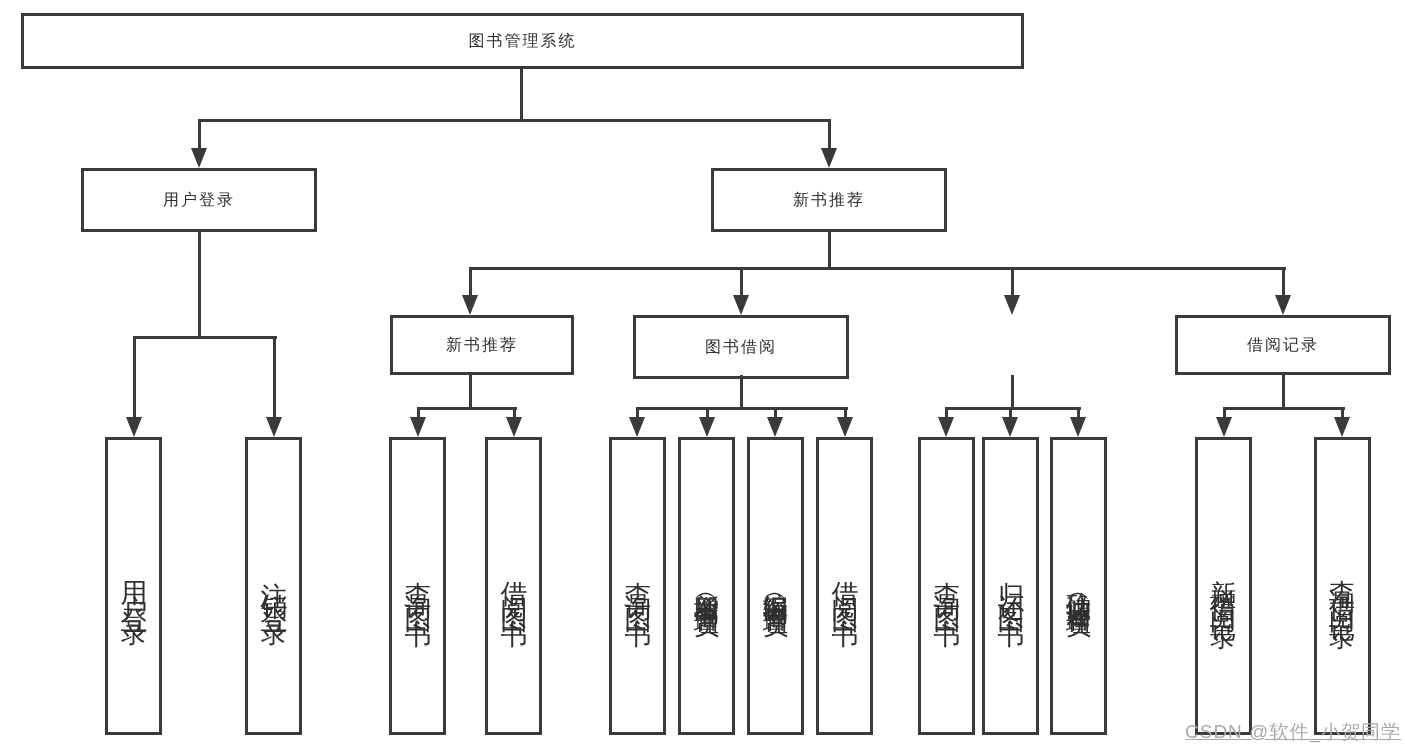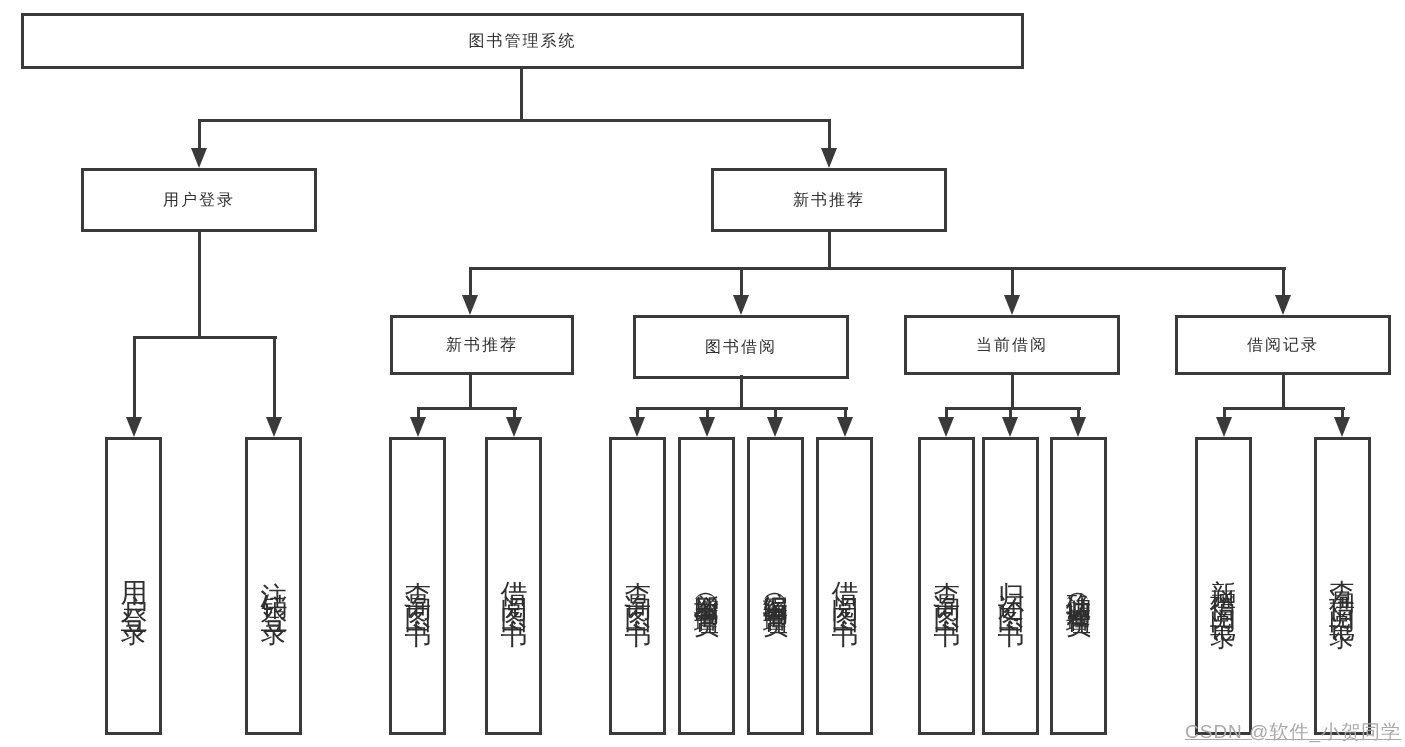--- a/index.html
+++ b/index.html
@@ -87,23 +87,20 @@
   <div class="node" style="left:711px; top:168px; width:236px; height:64px;">
     <span>新书推荐</span>
   </div>
 
   <div class="node" style="left:370px; top:315px; width:184px; height:60px;margin-left:20px;">
     <span>新书推荐</span>
   </div>
   <div class="node" style="left:633px; top:315px; width:216px; height:64px;">
     <span>图书借阅</span>
   </div>
-  <div class="node" style="left:904px; top:315px; width:216px; height:60px;">
-    <span>当前借阅</span>
-  </div>
   <div class="node" style="left:1175px; top:315px; width:216px; height:60px;">
     <span>借阅记录</span>
   </div>
 
   <div class="leaf" style="left:105px;">
     <span class="vtext v4">用户登录</span>
   </div>
   <div class="leaf" style="left:245px;">
     <span class="vtext v4">注销登录</span>
   </div>

